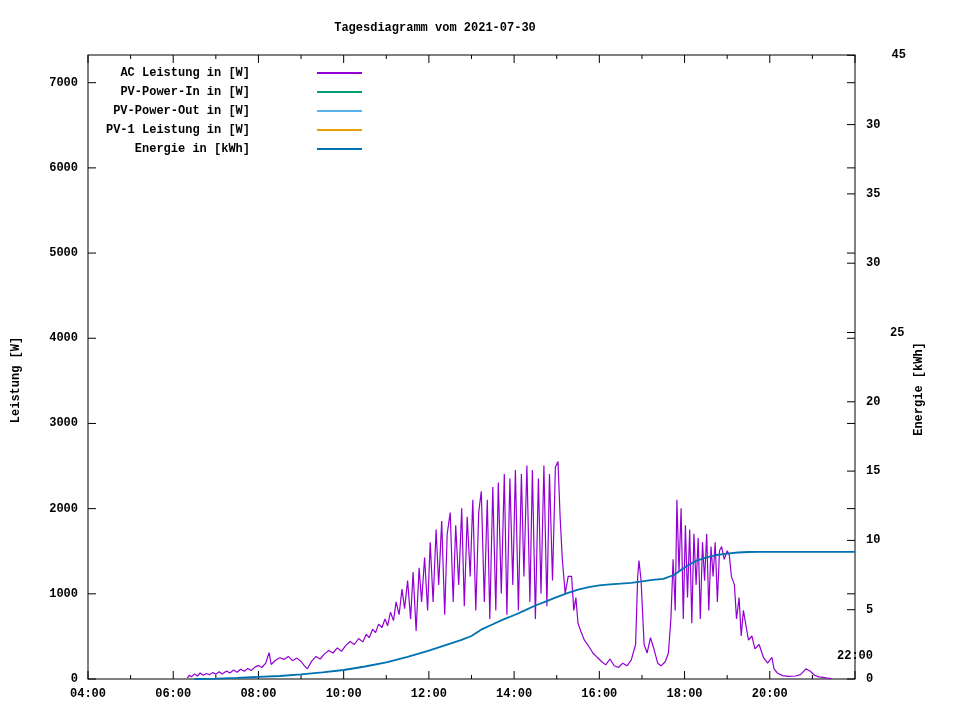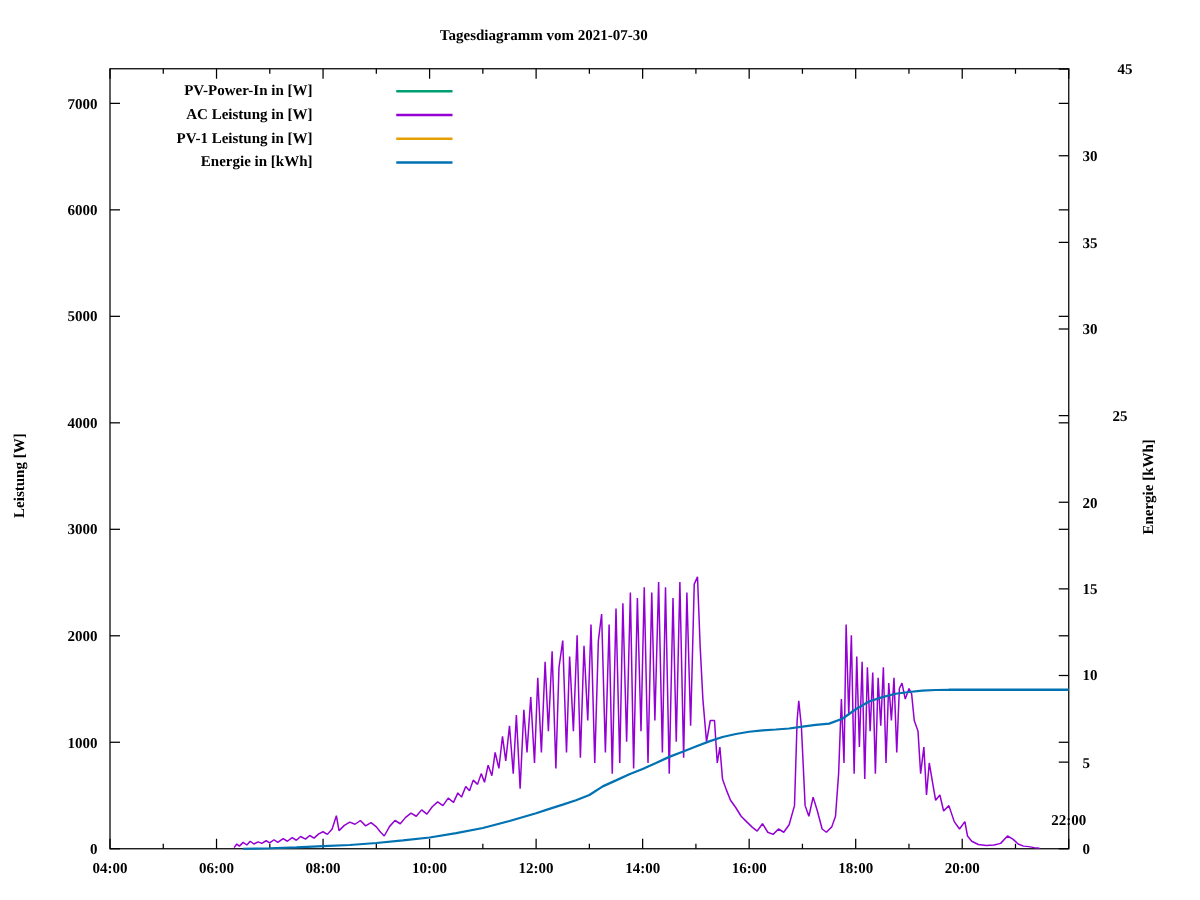--- a/index.html
+++ b/index.html
@@ -1,17 +1,17 @@
 <!DOCTYPE html>
 <html><head>
 <meta charset="utf-8">
 <style>
   html,body{margin:0;padding:0;background:#fff;}
   #canvas{position:relative;width:960px;height:720px;background:#fff;overflow:hidden;
-          font-family:Liberation Serif, serif;font-weight:bold;color:#000;}
+          font-family:Liberation Mono, monospace;font-weight:bold;color:#000;}
   .title{position:absolute;top:21px;left:435px;transform:translateX(-50%);font-size:12px;white-space:nowrap;}
   .ylab{position:absolute;width:200px;text-align:center;font-size:12px;white-space:nowrap;transform:rotate(-90deg);}
   .ylab.left{left:-84px;top:373px;}
   .ylab.right{left:819px;top:382px;}
   .ticklab{position:absolute;font-size:12px;line-height:14px;height:14px;white-space:nowrap;}
   .ytick{width:48px;text-align:right;}
   .y2tick{width:40px;text-align:left;}
   .xtick{width:58px;text-align:center;}
   #legend{position:absolute;left:60px;top:63px;width:302px;}
   .legend-row{display:flex;align-items:center;height:19px;}
@@ -92,28 +92,33 @@
       <path d="M187.3 678.1L189.4 675.2L191.5 676.9L194.5 673.9L197.5 676.0L200.1 673.0L203.1 675.2L206.5 673.5L209.4 674.7L212.9 672.6L215.8 674.3L219.2 671.8L222.2 673.9L226.5 670.9L229.9 673.0L233.7 670.1L237.1 672.2L240.5 669.2L244.4 671.3L247.8 668.4L251.2 670.5L255.0 667.1L258.4 665.4L261.9 667.5L265.7 663.2L269.1 652.6L271.2 664.5L275.5 660.3L279.8 657.7L284.0 659.4L288.3 656.4L292.5 660.7L296.8 658.1L301.1 661.5L304.5 665.8L307.4 668.8L311.7 661.1L316.0 656.4L320.2 659.0L324.5 653.9L328.8 650.5L333.0 653.0L337.3 647.9L341.5 651.3L345.8 645.4L350.1 641.5L354.3 644.5L358.6 638.5L362.8 641.9L366.3 634.3L369.2 637.7L372.6 629.2L375.6 632.6L378.6 624.1L382.0 627.5L385.0 618.9L387.6 625.8L390.5 612.1L393.5 620.6L396.1 601.9L399.1 614.7L402.0 589.1L404.6 608.7L407.6 580.6L410.6 618.9L413.1 572.1L416.1 630.9L419.1 567.8L421.6 601.9L424.6 557.6L427.6 610.4L430.2 542.3L433.1 601.9L436.1 529.5L438.7 584.9L441.7 521.0L444.7 614.7L447.2 533.8L450.2 512.5L453.2 601.9L455.7 525.2L458.7 584.9L461.7 508.2L464.3 606.2L467.2 516.7L470.2 576.4L472.8 499.7L475.8 610.4L478.7 512.5L481.3 491.2L484.3 601.9L487.3 499.7L489.8 618.9L492.8 486.9L495.8 610.4L498.3 482.6L501.3 593.4L504.3 474.1L506.9 614.7L509.9 478.4L512.8 584.9L515.4 469.9L518.4 610.4L521.4 474.1L523.9 576.4L526.9 465.6L529.9 601.9L532.4 469.9L535.4 618.9L538.4 478.4L541.0 593.4L543.9 465.6L546.9 606.2L549.5 474.1L552.5 580.6L555.4 467.3L558.0 461.4L560.1 516.7L562.3 559.3L565.2 593.4L568.2 576.4L571.6 576.4L573.8 610.4L575.9 597.6L578.0 623.2L581.0 631.7L584.4 640.2L588.7 646.2L592.9 653.0L597.2 657.3L601.5 661.5L605.7 664.9L610.0 659.0L614.2 665.8L618.5 667.5L622.8 663.2L627.0 665.8L631.3 659.8L635.6 644.5L637.7 576.4L639.0 560.6L641.1 581.0L644.1 644.5L647.1 653.0L650.5 637.7L653.9 648.8L657.7 663.2L661.1 665.8L665.4 661.5L668.4 653.0L670.9 618.9L673.1 559.3L675.2 610.4L676.9 499.7L679.0 572.1L681.1 508.2L683.3 618.9L685.4 525.2L687.5 597.6L689.7 529.5L691.8 623.2L693.9 533.8L696.1 584.9L698.2 538.0L700.3 618.9L702.5 542.3L704.6 580.6L706.7 533.8L708.8 610.4L711.0 546.5L713.1 576.4L715.2 542.3L717.4 601.9L719.5 550.8L721.6 546.5L724.2 559.3L727.2 550.8L729.3 555.1L731.4 576.4L734.4 584.9L736.5 618.9L739.1 597.6L741.2 636.0L743.4 610.4L746.3 627.5L748.5 640.2L751.9 636.0L754.9 648.8L759.1 644.5L763.4 657.3L767.6 663.2L771.9 657.3L774.0 668.8L777.4 673.0L782.6 675.6L789.0 676.4L795.3 676.0L800.5 674.7L806.0 668.8L810.3 671.3L814.5 675.2L818.8 676.9L823.0 677.3L827.3 678.1L831.6 678.6" fill="none" stroke="#9400d3" stroke-width="1.2" stroke-linejoin="bevel"></path>
       <path d="M194.5 679.0L215.8 678.6L237.1 677.9L258.4 676.9L279.8 676.0L301.1 674.4L322.4 672.3L343.7 670.0L365.0 666.5L386.3 662.4L407.6 656.8L428.9 650.6L439.5 647.1L450.2 643.7L460.8 640.2L471.5 636.0L482.2 629.1L492.8 624.3L503.5 619.4L514.1 615.2L524.8 610.4L535.4 605.5L546.1 601.4L556.7 597.2L567.4 593.1L578.0 589.6L588.7 587.2L599.3 585.4L610.0 584.3L620.6 583.6L631.3 582.8L641.9 581.3L652.6 579.9L663.3 578.9L673.9 575.0L684.6 567.4L695.2 561.2L705.9 557.7L716.5 555.0L727.2 553.6L737.8 552.5L748.5 552.0L759.1 551.8L791.1 551.8L812.4 551.8L855.0 551.8" fill="none" stroke="#0072b2" stroke-width="1.8" stroke-linejoin="bevel"></path>
     </svg>
 
   <div class="title">Tagesdiagramm vom 2021-07-30</div>
   <div class="ylab left">Leistung [W]</div>
   <div class="ylab right">Energie [kWh]</div>
 
   <div id="legend">
     <div class="legend-row">
+      <span class="legend-label">AC Leistung in [W]</span>
+      <span class="legend-spacer"></span>
+      <span class="legend-line" style="background: rgb(148, 0, 211);"></span>
+    </div>
+    <div class="legend-row">
       <span class="legend-label">PV-Power-In in [W]</span>
       <span class="legend-spacer"></span>
       <span class="legend-line" style="background: rgb(0, 158, 115);"></span>
     </div>
     <div class="legend-row">
-      <span class="legend-label">AC Leistung in [W]</span>
+      <span class="legend-label">PV-Power-Out in [W]</span>
       <span class="legend-spacer"></span>
-      <span class="legend-line" style="background: rgb(148, 0, 211);"></span>
+      <span class="legend-line" style="background: rgb(86, 180, 233);"></span>
     </div>
     <div class="legend-row">
       <span class="legend-label">PV-1 Leistung in [W]</span>
       <span class="legend-spacer"></span>
       <span class="legend-line" style="background: rgb(230, 159, 0);"></span>
     </div>
     <div class="legend-row">
       <span class="legend-label">Energie in [kWh]</span>
       <span class="legend-spacer"></span>
       <span class="legend-line" style="background: rgb(0, 114, 178);"></span>

